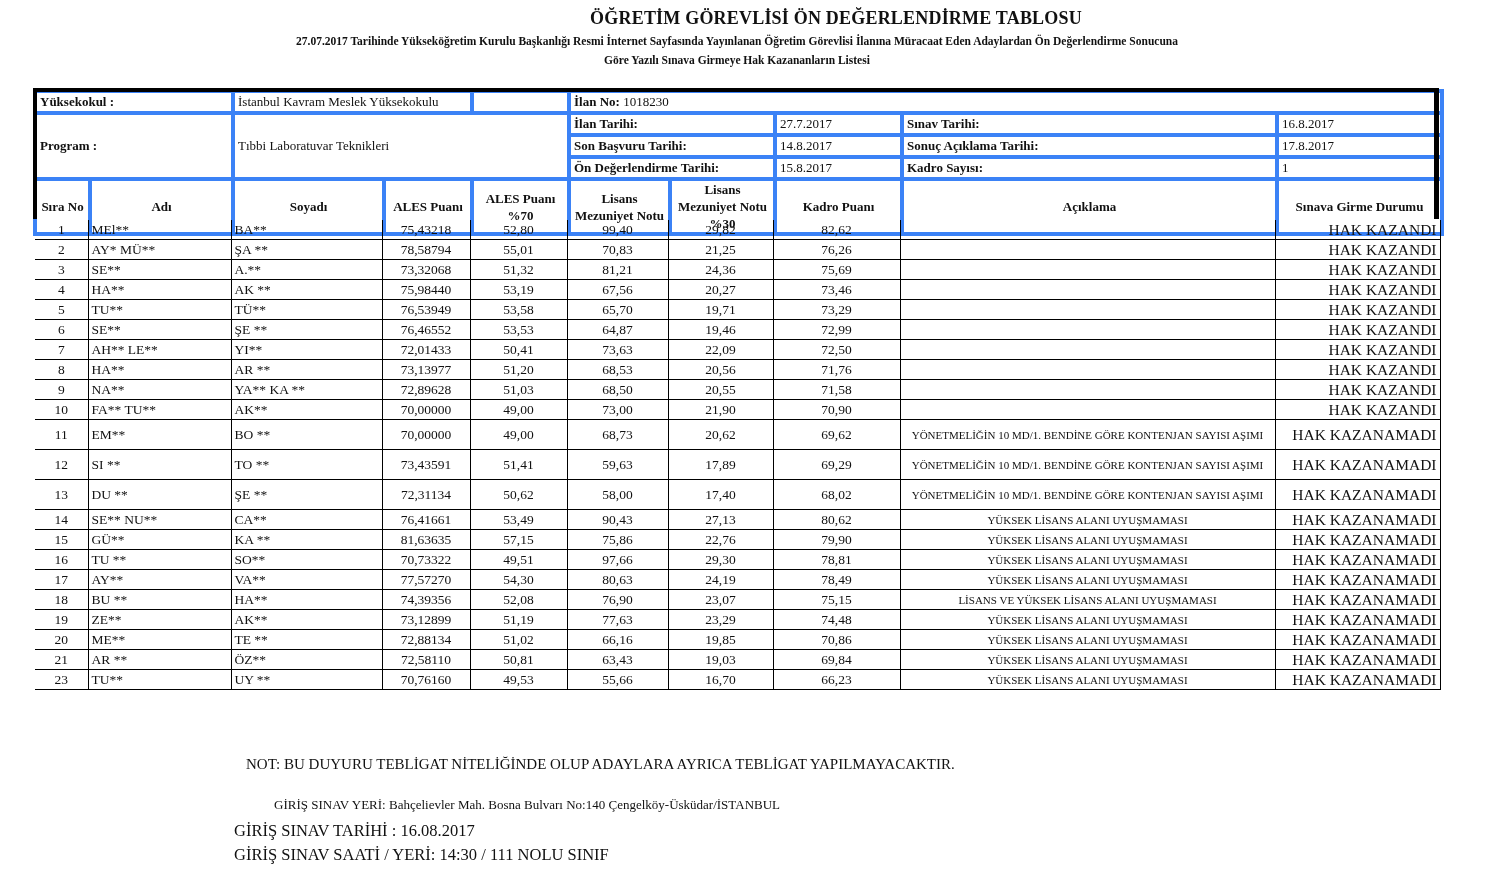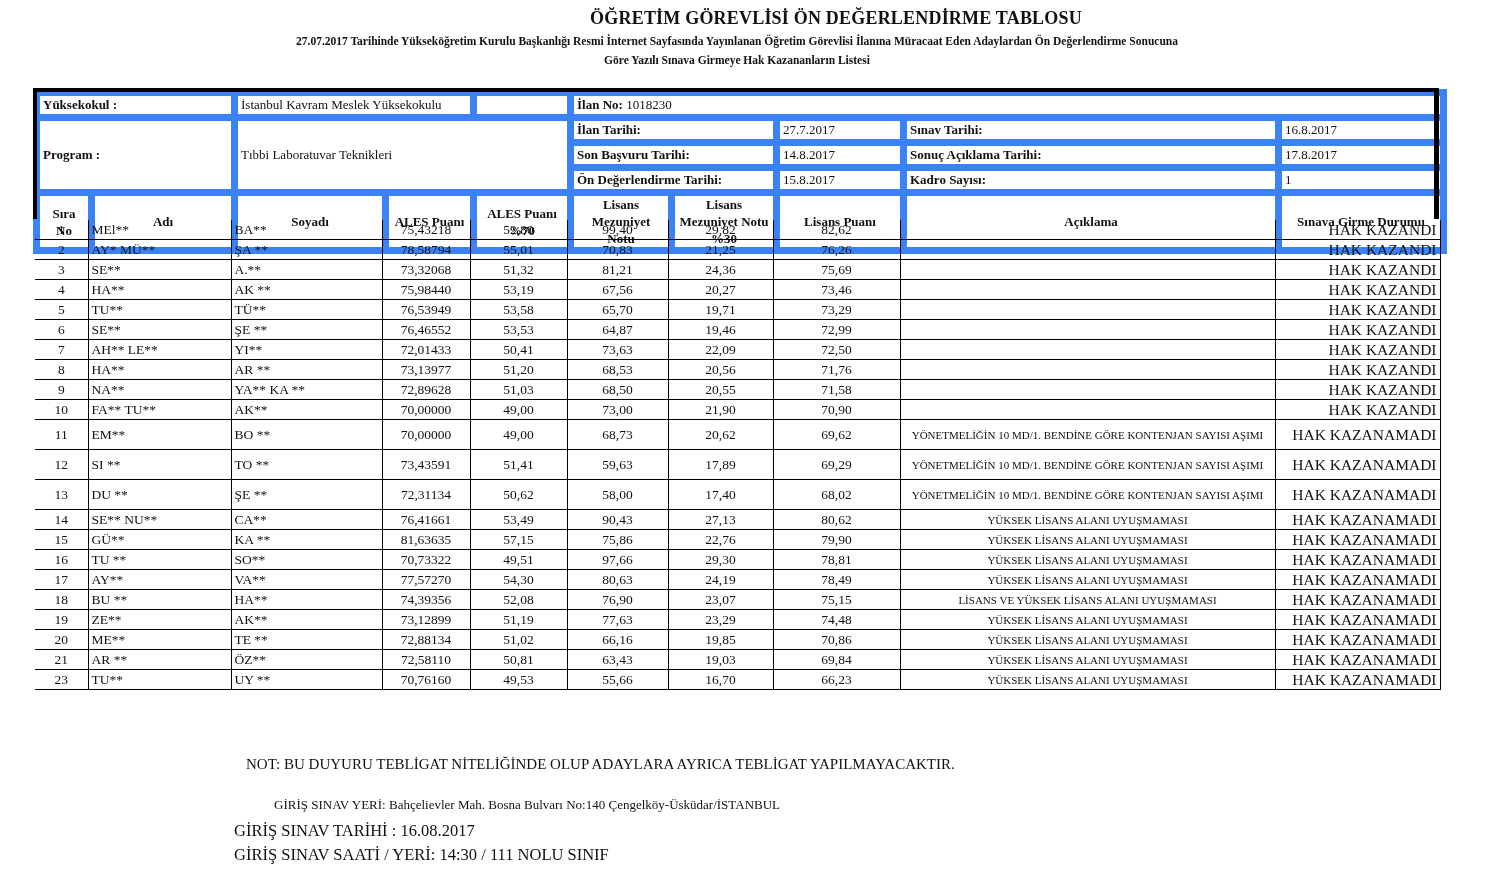--- a/index.html
+++ b/index.html
@@ -3,21 +3,21 @@
 <meta charset="utf-8">
 <style>
   html, body { margin:0; padding:0; background:#ffffff; }
   body { width:1494px; height:879px; position:relative; overflow:hidden; color:#111; font-family:"Liberation Serif","DejaVu Serif",serif; }
   .title { position:absolute; left:0; width:1672px; top:8px; text-align:center; font-weight:bold; font-size:18px; letter-spacing:0.2px; }
   .subtitle { position:absolute; left:0; width:1474px; text-align:center; font-weight:bold; font-size:11.5px; }
   .sub1 { top:35px; }
   .sub2 { top:54px; }
 
   table.hdr { position:absolute; left:33px; top:89px; border-collapse:collapse; table-layout:fixed; }
-  table.hdr td { border:7px solid #3b82f6; font-size:13px; padding:0 3px; height:18px; white-space:nowrap; overflow:hidden; line-height:18px; }
+  table.hdr td { border:4px solid #3b82f6; font-size:13px; padding:0 3px; height:18px; white-space:nowrap; overflow:hidden; line-height:18px; }
   .hdr-frame { position:absolute; left:33px; top:88px; width:1406px; height:131px; border:4px solid #000; border-right:5px solid #000; border-bottom:none; box-sizing:border-box; pointer-events:none; }
   .b { font-weight:bold; }
   .colh td { text-align:center; font-weight:bold; white-space:normal !important; line-height:17px !important; }
 
   table.data { position:absolute; left:35px; top:220px; border-collapse:collapse; table-layout:fixed; }
   table.data td { border-bottom:1px solid #000; border-right:1px solid #000; font-size:13.5px; height:19px; line-height:19px; padding:0 3px; white-space:nowrap; overflow:hidden; }
   table.data td:first-child { text-align:center; }
   table.data td.c { text-align:center; }
   table.data td.name { text-align:left; }
   table.data td.st { text-align:right; font-size:15.5px; }
@@ -78,21 +78,21 @@
     <td>1</td>
   </tr>
   <tr class="colh" style="height:54px">
     <td>Sıra No</td>
     <td>Adı</td>
     <td>Soyadı</td>
     <td>ALES Puanı</td>
     <td>ALES Puanı %70</td>
     <td>Lisans Mezuniyet Notu</td>
     <td>Lisans Mezuniyet Notu %30</td>
-    <td>Lisans Puanı</td>
+    <td>Kadro Puanı</td>
     <td>Açıklama</td>
     <td>Sınava Girme Durumu</td>
   </tr>
 </tbody>
   </table>
 <div class="hdr-frame"></div>
 
 <table class="data">
   <colgroup>
     <col style="width:53px">

